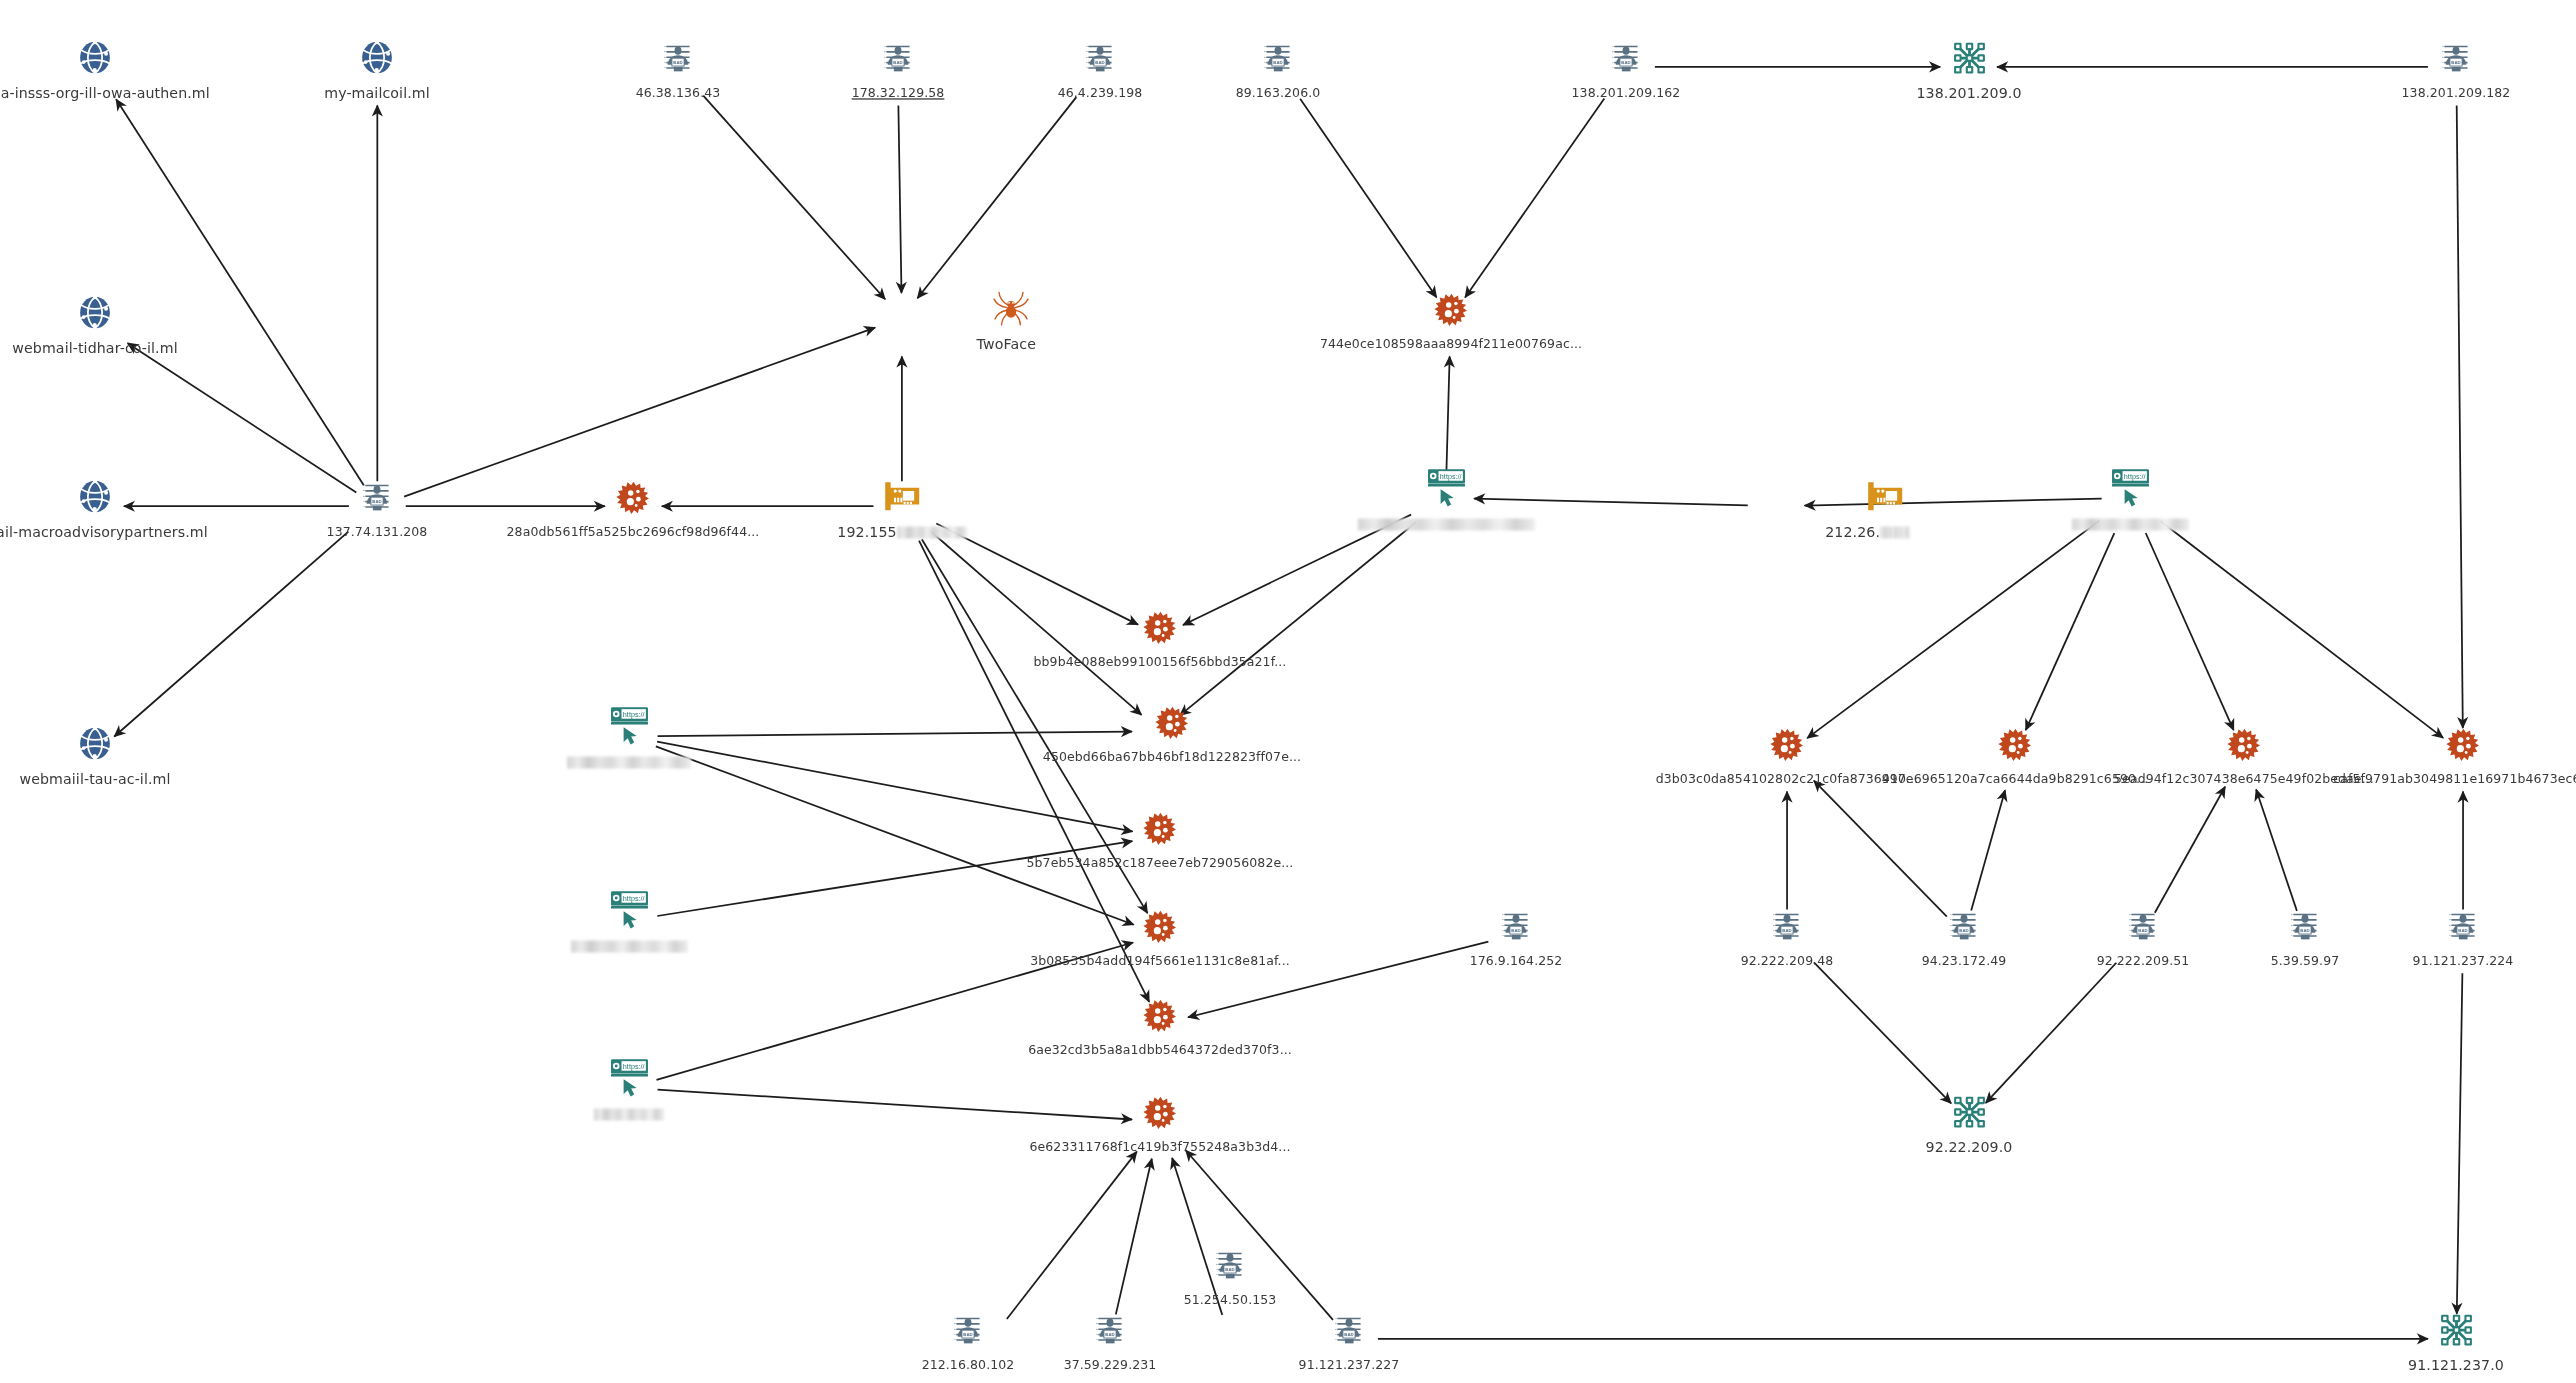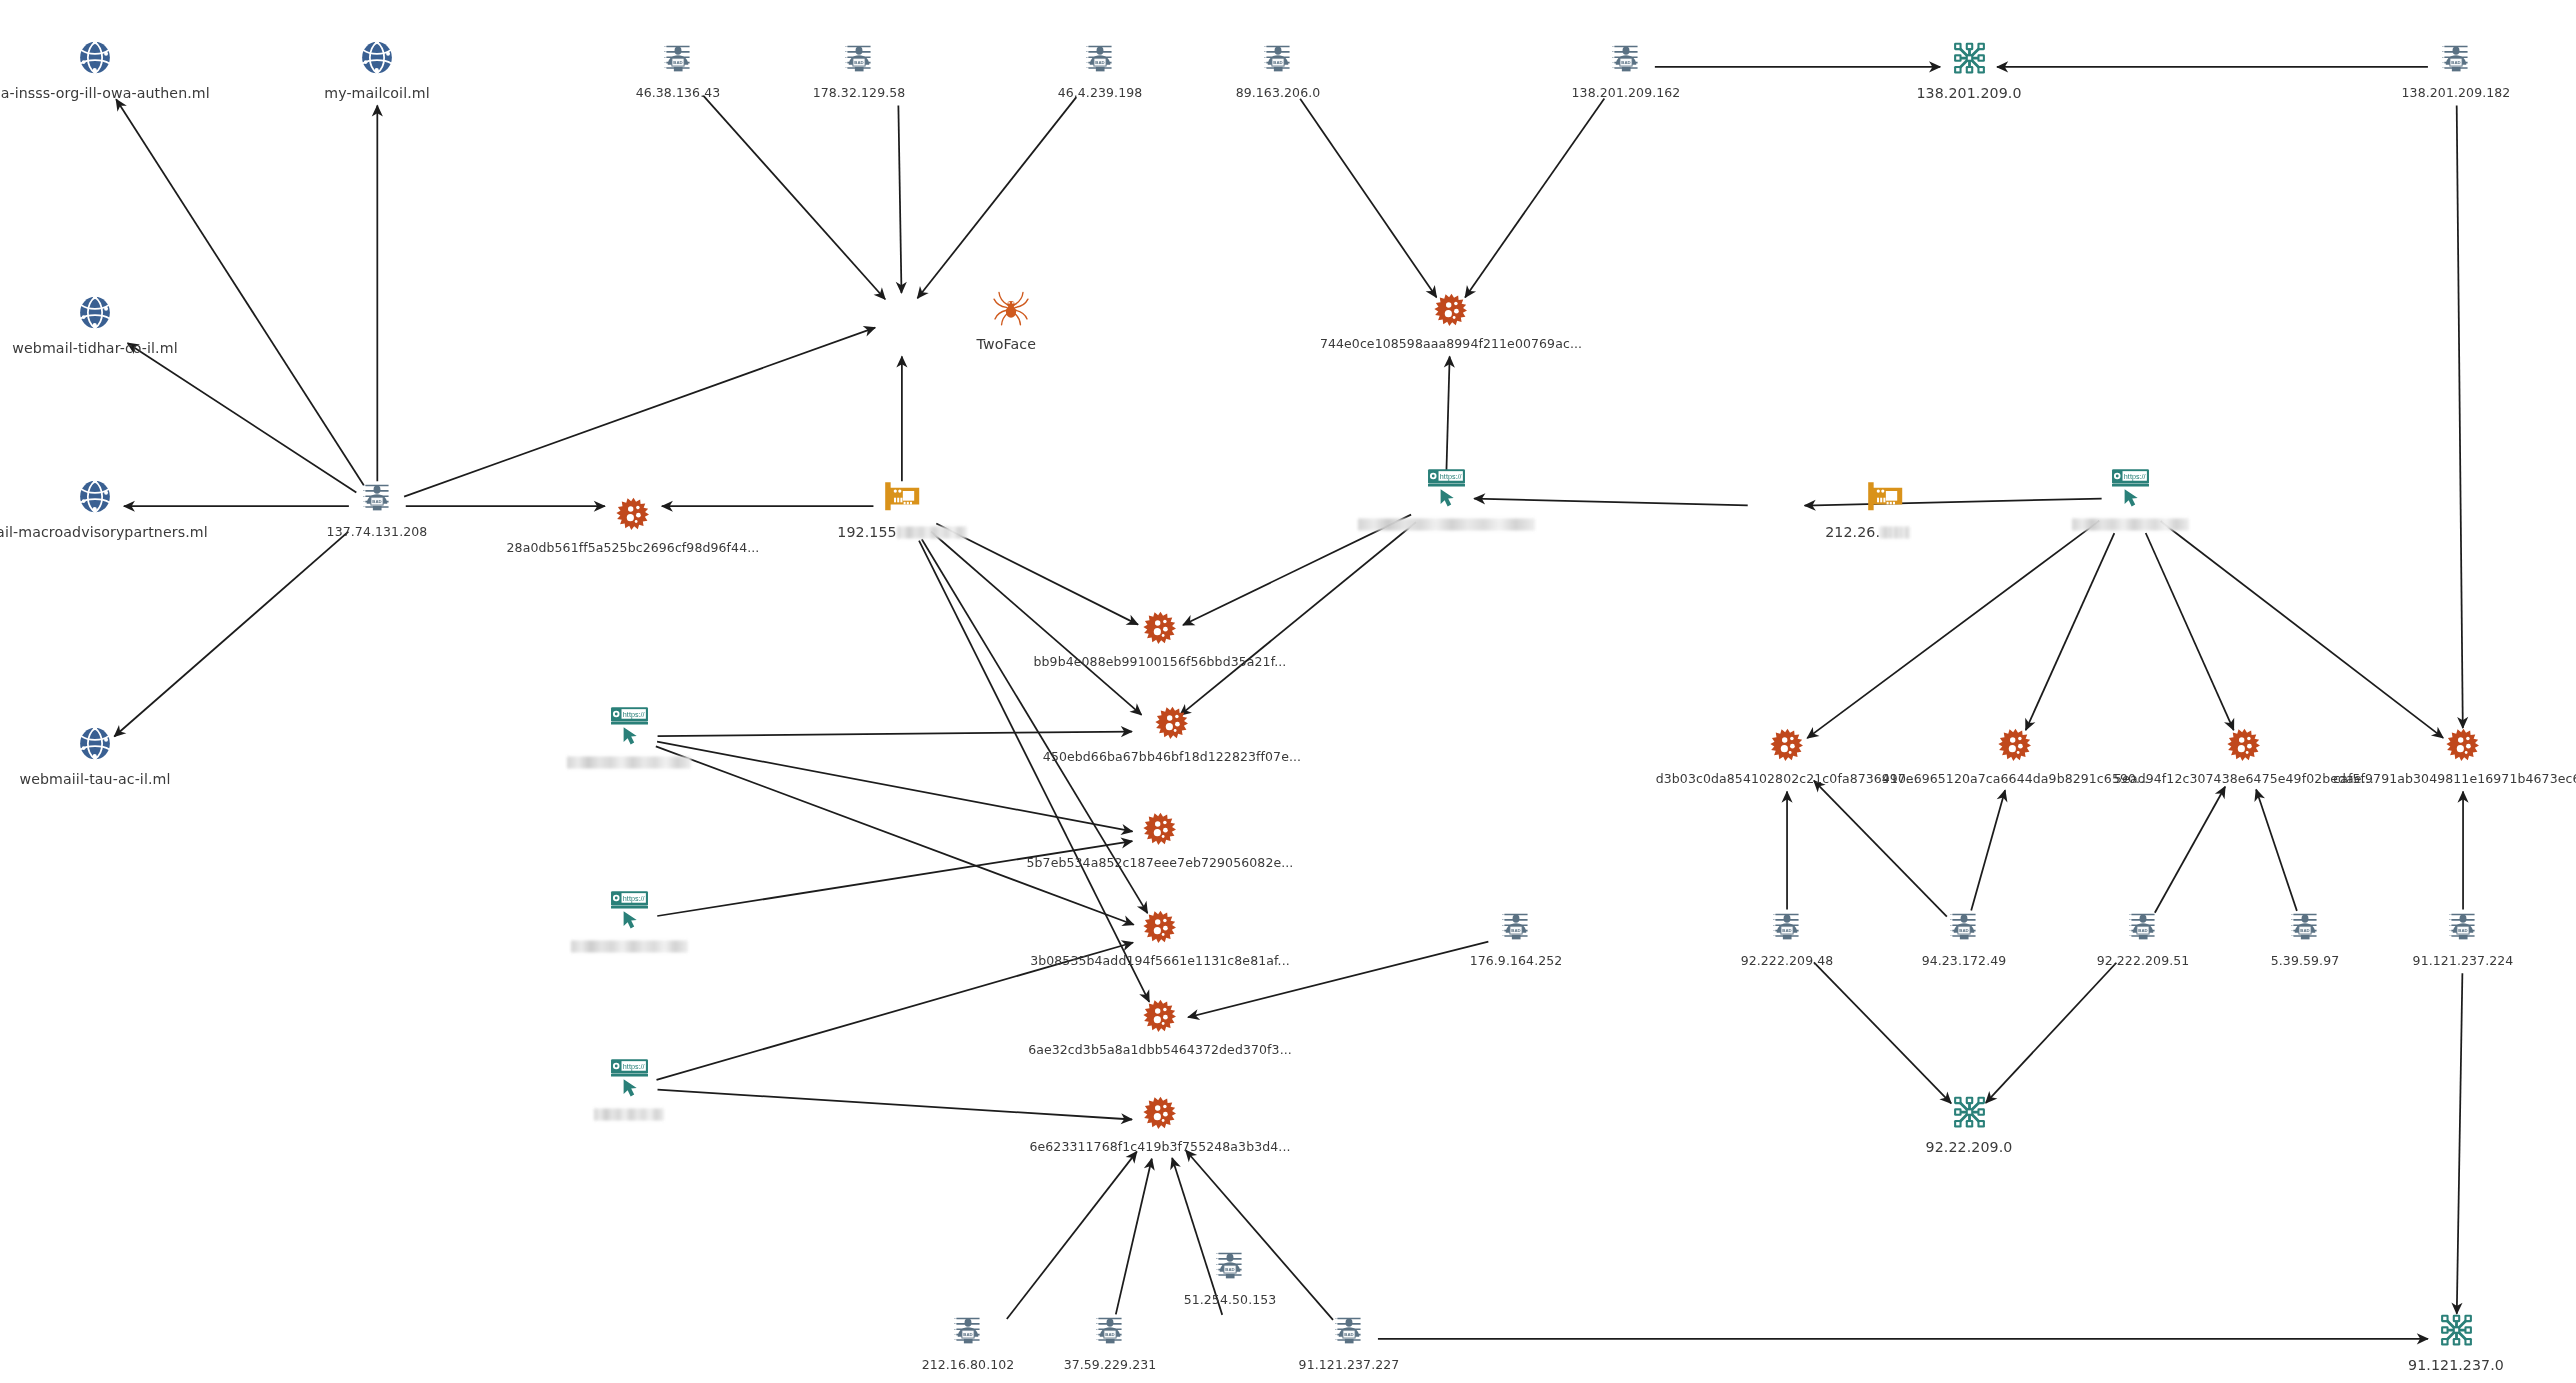--- a/index.html
+++ b/index.html
@@ -203,21 +203,21 @@
       </g>
       <ellipse cx="23" cy="13.6" rx="4.2" ry="5" fill="#5a7183"></ellipse>
       <path d="M23 19 C15.5 19 11 23.5 10.5 30.5 L35.5 30.5 C35 23.5 30.5 19 23 19 Z" fill="#5a7183"></path>
       <rect x="15.6" y="22.6" width="14.8" height="9.6" fill="#f7f9fa" stroke="#5a7183" stroke-width="1.1"></rect>
       <text x="23" y="29.4" text-anchor="middle" font-size="5.2" font-weight="bold" fill="#5a7183" font-family="sans-serif">BAD</text>
       <rect x="18" y="33.2" width="10.5" height="5.4" fill="#5a7183"></rect>
     </svg>
         </span>
         <div class="lbl">46.38.136.43</div>
       </div>
-      <div class="node small" style="left: 859px; top: 67px;">
+      <div class="node small" style="left: 898px; top: 67px; text-decoration: underline;">
         <span class="ico">
           <svg width="38" height="38" viewBox="0 0 46 46">
       <g stroke="#5a7183" stroke-width="1.9">
         <path d="M9 8.5 H37"></path>
               <path d="M9 15 H37"></path>
               <path d="M9 21.5 H37"></path>
         <path d="M9 28 H37"></path>
               <path d="M9 34.5 H37"></path>
       </g>
       <g fill="#5a7183" font-size="2.6" font-family="sans-serif">
@@ -432,21 +432,21 @@
       </g>
       <ellipse cx="23" cy="13.6" rx="4.2" ry="5" fill="#5a7183"></ellipse>
       <path d="M23 19 C15.5 19 11 23.5 10.5 30.5 L35.5 30.5 C35 23.5 30.5 19 23 19 Z" fill="#5a7183"></path>
       <rect x="15.6" y="22.6" width="14.8" height="9.6" fill="#f7f9fa" stroke="#5a7183" stroke-width="1.1"></rect>
       <text x="23" y="29.4" text-anchor="middle" font-size="5.2" font-weight="bold" fill="#5a7183" font-family="sans-serif">BAD</text>
       <rect x="18" y="33.2" width="10.5" height="5.4" fill="#5a7183"></rect>
     </svg>
         </span>
         <div class="lbl">137.74.131.208</div>
       </div>
-      <div class="node small" style="left: 633px; top: 522px;">
+      <div class="node small" style="left: 633px; top: 506px;">
         <span class="ico">
           <svg width="35" height="35" viewBox="0 0 40 40">
       <path fill="#c0481c" d="M20 1.4 L22.9 5.9 L27.6 3.4 L28.1 8.7 L33.4 8 L31.6 13
         L36.8 14 L33.2 17.8 L37.7 20.6 L33 23.2 L35.9 27.6 L30.7 28.5 L31.5 33.8 L26.4 32.4
         L24.9 37.5 L20.8 34.1 L17.5 38.3 L15.1 33.5 L10.6 36.2 L9.9 30.9 L4.7 31.6 L6.5 26.6
         L1.3 25.6 L4.9 21.8 L0.4 19 L5.1 16.4 L2.2 12 L7.4 11.1 L6.6 5.8 L11.7 7.2 L13.2 2.1
         L17.3 5.5 Z"></path>
       <circle cx="16.8" cy="14.4" r="3.1" fill="#fff"></circle>
       <circle cx="16.4" cy="24.2" r="4.1" fill="#fff"></circle>
       <circle cx="25" cy="12.6" r="2" fill="#fff"></circle>

